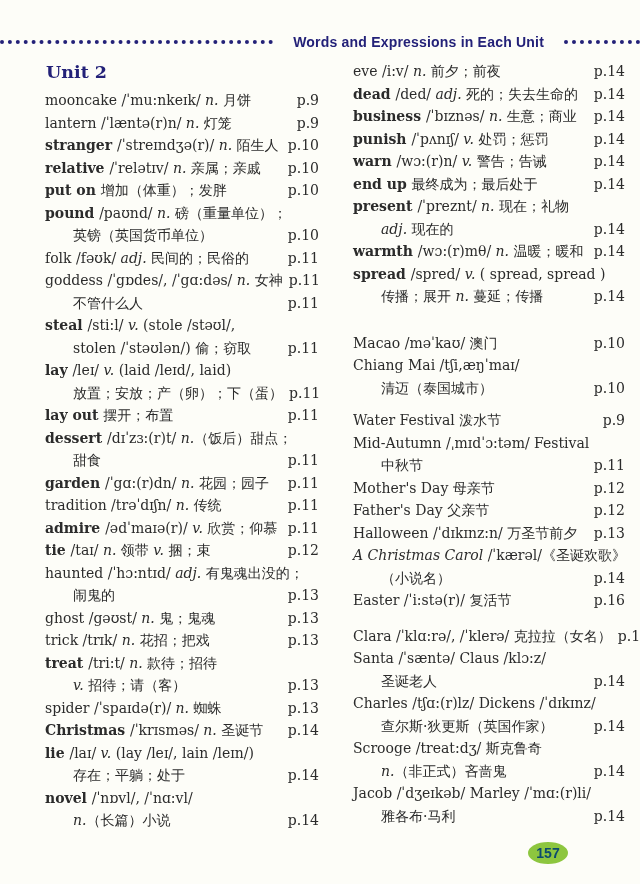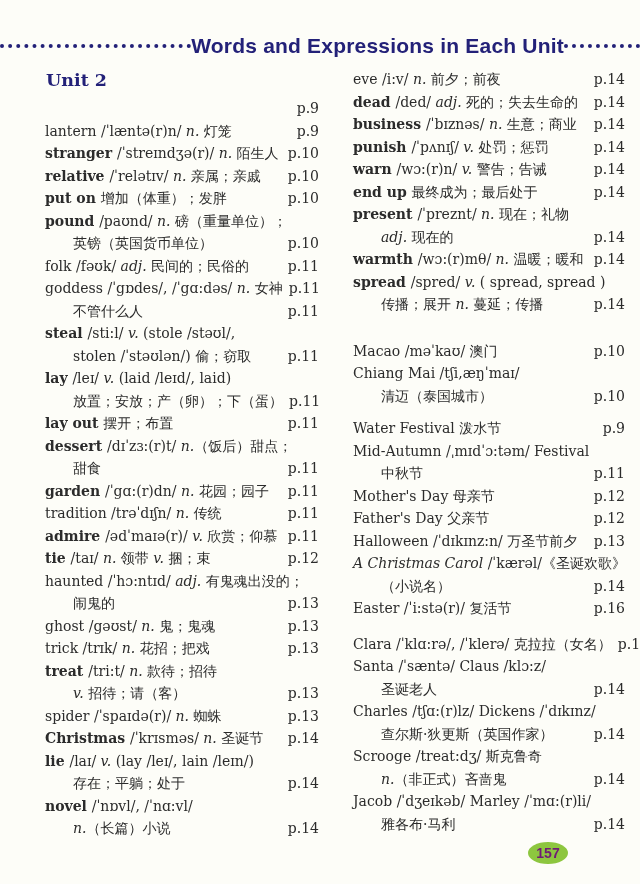--- a/index.html
+++ b/index.html
@@ -3,55 +3,56 @@
 <meta charset="utf-8">
 <style>
   html,body{margin:0;padding:0;}
   body{width:640px;height:884px;background:#fdfdf8;overflow:hidden;}
   .page{position:relative;width:640px;height:884px;background:#fdfdf8;font-family:"DejaVu Serif","Liberation Serif",serif;color:#2b2b2b;}
   
   .header{display:flex;align-items:center;padding-top:34px;}
   .dots{height:0;border-top:4px dotted #232178;}
   .dots-left{flex:1;}
   .dots-right{width:76px;}
-  .header-title{font-family:"Liberation Sans","DejaVu Sans",sans-serif;font-weight:bold;font-size:21px;color:#232178;margin:0 0;white-space:nowrap;letter-spacing:0.2px;}
+  .header-title{font-family:"Liberation Sans","DejaVu Sans",sans-serif;font-weight:bold;font-size:14px;color:#232178;margin:0 20px;white-space:nowrap;letter-spacing:0.2px;}
   
   .main{display:flex;padding:10px 15px 0 45px;gap:34px;}
   .col-left{width:274px;flex:none;}
   .col-right{flex:1;min-width:0;}
   .unit-heading{font-size:17.5px;font-weight:bold;color:#232178;margin:2px 0 7px 1px;}
   
   .entry{margin:0;}
   .line{display:flex;align-items:baseline;font-size:14px;line-height:22.5px;}
   .line .txt{white-space:nowrap;}
   .line .pg{margin-left:auto;padding-left:6px;white-space:nowrap;text-align:center;}
   .indent .txt{padding-left:28px;}
   .s-b{font-weight:bold;}
   .s-i{font-style:italic;}
   
   .badge{position:absolute;right:72px;bottom:20px;width:40px;height:22px;background:#8dc63f;border-radius:50%;display:flex;align-items:center;justify-content:center;
-         color:#701a75;font-family:"Liberation Sans","DejaVu Sans",sans-serif;font-weight:800;font-size:14px;}
+         color:#0c4a6e;font-family:"Liberation Sans","DejaVu Sans",sans-serif;font-weight:800;font-size:14px;}
 </style>
 </head>
 <body>
 
 <div class="page">
 
   <div class="header">
     <div class="dots dots-left"></div>
     <div class="header-title">Words and Expressions in Each Unit</div>
     <div class="dots dots-right"></div>
   </div>
 
   <div class="main">
     <div class="col-left">
       <div class="unit-heading">Unit 2</div>
       <div id="left-list">
           <div class="entry">
             <div class="line">
+              <span class="txt"><span class="s-n">mooncake </span><span class="s-n">/ˈmu:nkeɪk/ </span><span class="s-i">n.</span><span class="s-n"> 月饼</span></span>
               <span class="pg">p.9</span>
             </div>
           </div>
           <div class="entry">
             <div class="line">
               <span class="txt"><span class="s-n">lantern </span><span class="s-n">/ˈlæntə(r)n/ </span><span class="s-i">n.</span><span class="s-n"> 灯笼</span></span>
               <span class="pg">p.9</span>
             </div>
           </div>
           <div class="entry">

